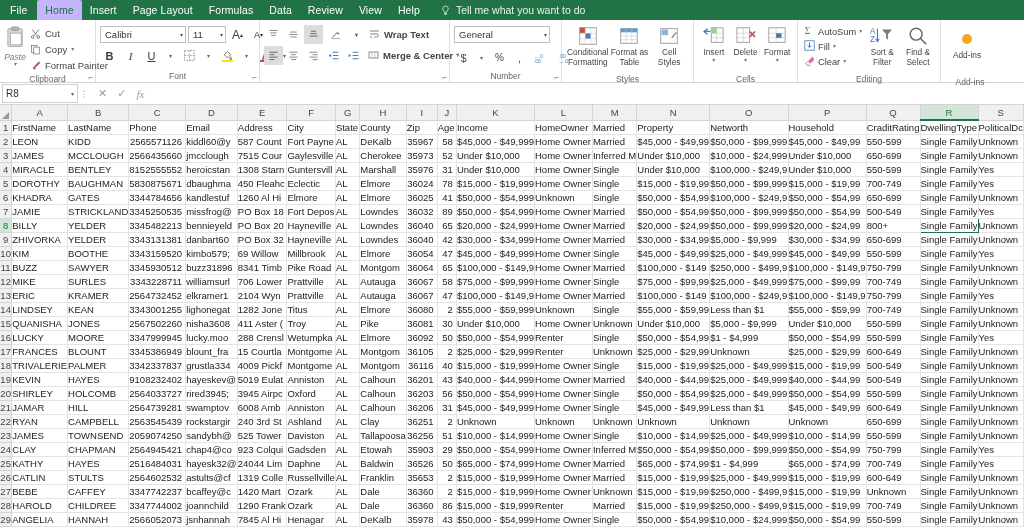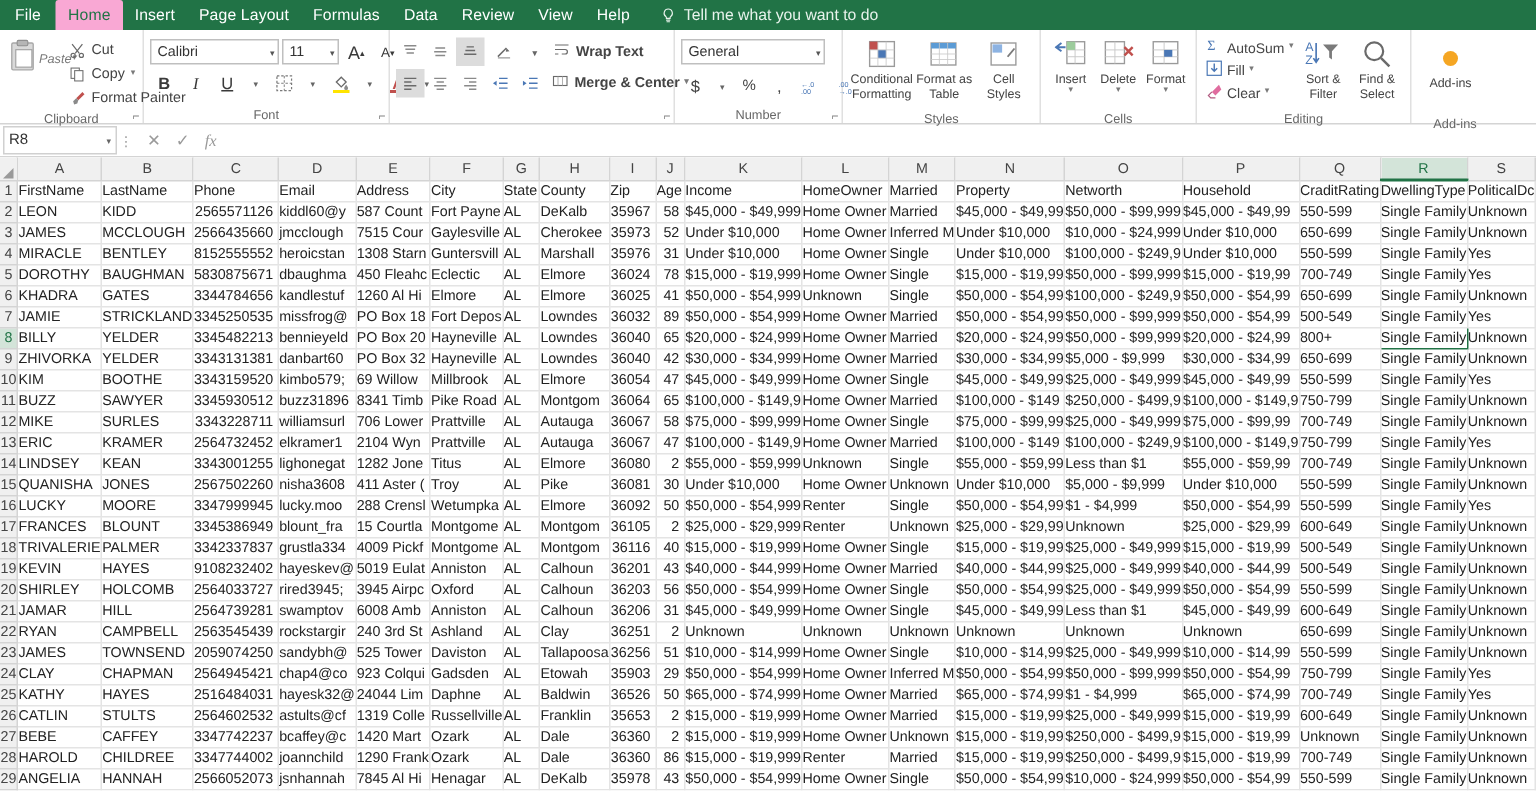--- a/index.html
+++ b/index.html
@@ -14,21 +14,21 @@
   .tabbar {
     height: 20px; background: #217346; display: flex; align-items: stretch;
     position: relative;
   }
   .tab {
     font-size: 10.5px; color: #ffffff; padding: 0 8px; display: flex;
     align-items: center; height: 20px; white-space: nowrap; letter-spacing: .1px;
   }
   .tab.file { background: #217346; padding: 0 10px; }
   .tab.active {
-    background: #f9a8d4; color: #217346; font-weight: normal;
+    background: #c4b5fd; color: #217346; font-weight: normal;
     border-top-left-radius: 2px; border-top-right-radius: 2px;
   }
   .tellme {
     display: flex; align-items: center; gap: 5px; font-size: 10.5px;
     color: #e8f3ec; padding-left: 12px;
   }
   .bulb {
     width: 11px; height: 11px; display: inline-block; position: relative;
   }
   .bulb svg { display: block; }
@@ -47,21 +47,21 @@
   .rgroup-label {
     font-size: 8.5px; color: #666; text-align: center; height: 12px;
     line-height: 12px; position: relative;
   }
   .dlg-launcher {
     position: absolute; right: 2px; bottom: 0px; font-size: 8px; color: #888;
   }
 
   
   .paste-btn {
-    display: flex; flex-direction: row; align-items: center; width: 38px;
+    display: flex; flex-direction: column; align-items: center; width: 38px;
     padding-top: 2px;
     font-style: italic;
   }
   .paste-icon { width: 22px; height: 26px; position: relative; }
   .paste-label { font-size: 8.5px; color: #7a7a7a; margin-top: 0px; }
   .caret-sm { font-size: 6px; color: #7a7a7a; line-height: 5px; }
   .clip-list { display: flex; flex-direction: column; gap: 1px; padding-top: 2px; }
   .clip-item {
     display: flex; align-items: center; gap: 4px; font-size: 9.5px; color: #444;
     height: 15px; padding: 0 3px; white-space: nowrap;

